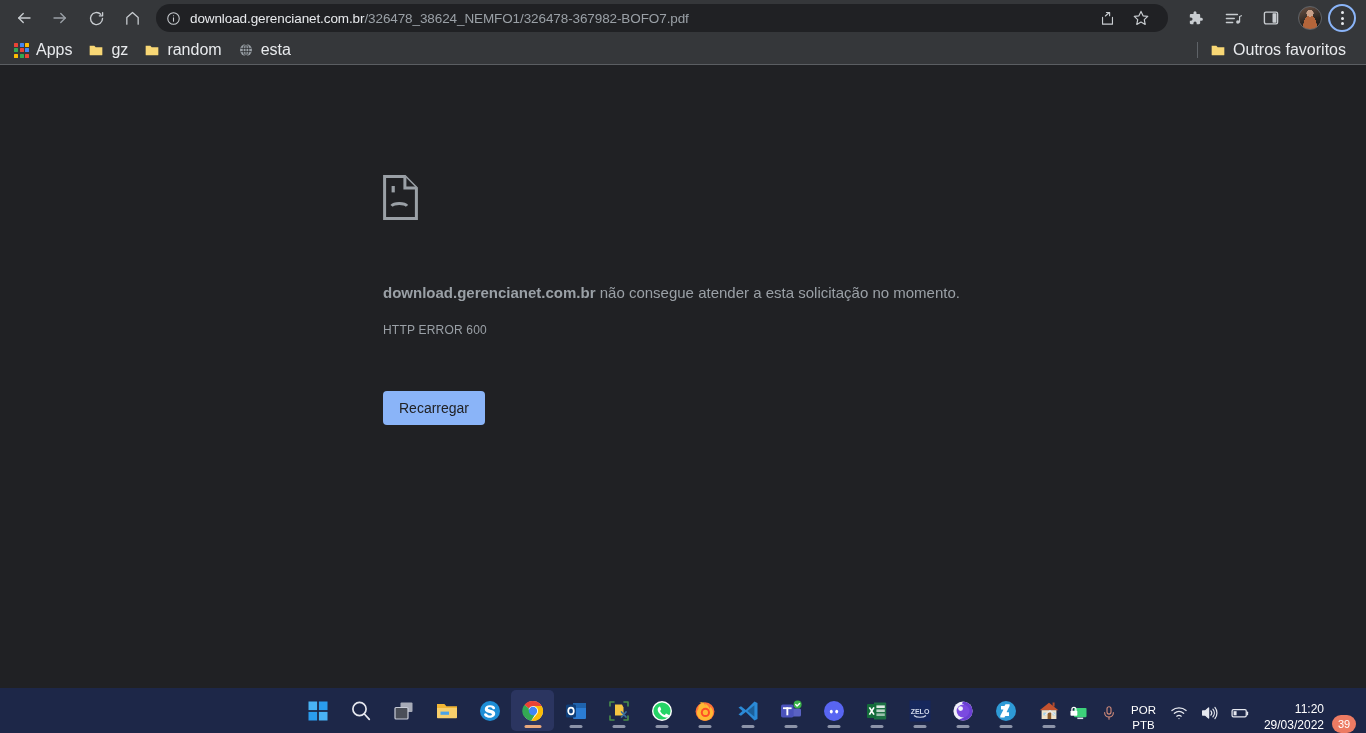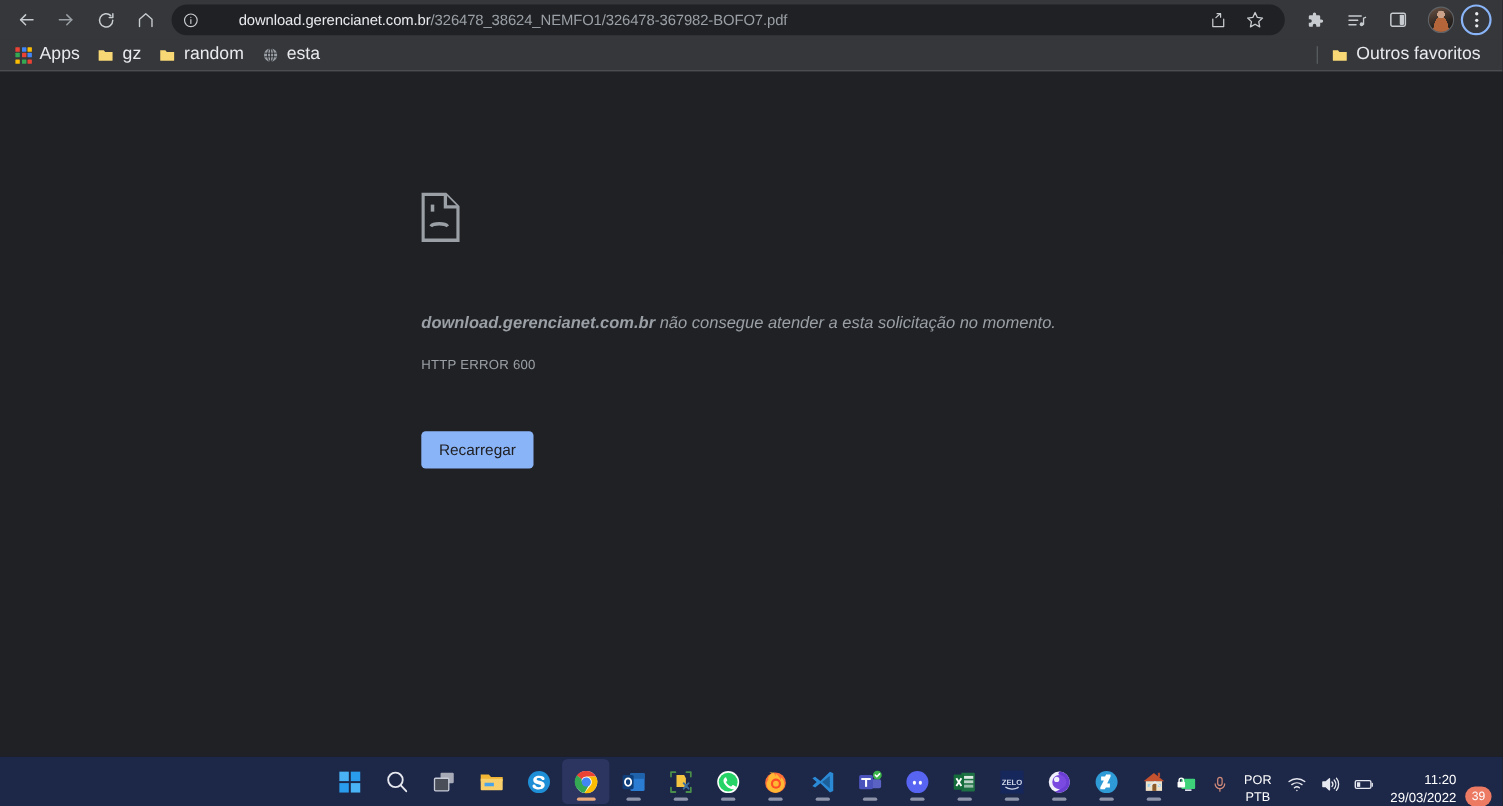--- a/index.html
+++ b/index.html
@@ -35,21 +35,20 @@
   .omnibox {
     flex: 1 1 auto;
     height: 28px;
     background: #202124;
     border-radius: 14px;
     display: flex;
     align-items: center;
     margin: 0 8px 0 6px;
     padding: 0 10px 0 8px;
     min-width: 0;
-    gap: 27px;
   }
   .omnibox .site-info {
     width: 18px; height: 18px;
     flex: 0 0 auto;
     margin-right: 8px;
     display: flex; align-items: center; justify-content: center;
   }
   .url-text {
     font-size: 13.5px;
     color: #e8eaed;
@@ -157,21 +156,20 @@
     color: #9aa0a6;
     letter-spacing: 0.1px;
     line-height: 1.2;
     margin-bottom: 26px;
   }
   .err-desc {
     font-size: 15px;
     color: #9aa0a6;
     line-height: 1.5;
     margin-bottom: 18px;
-    font-style: italic;
   }
   .err-desc .host { font-weight: bold; color: #9aa0a6; }
   .err-code {
     font-size: 12px;
     color: #9aa0a6;
     letter-spacing: 0.2px;
     margin-bottom: 54px;
   }
   .reload-btn {
     display: inline-block;

